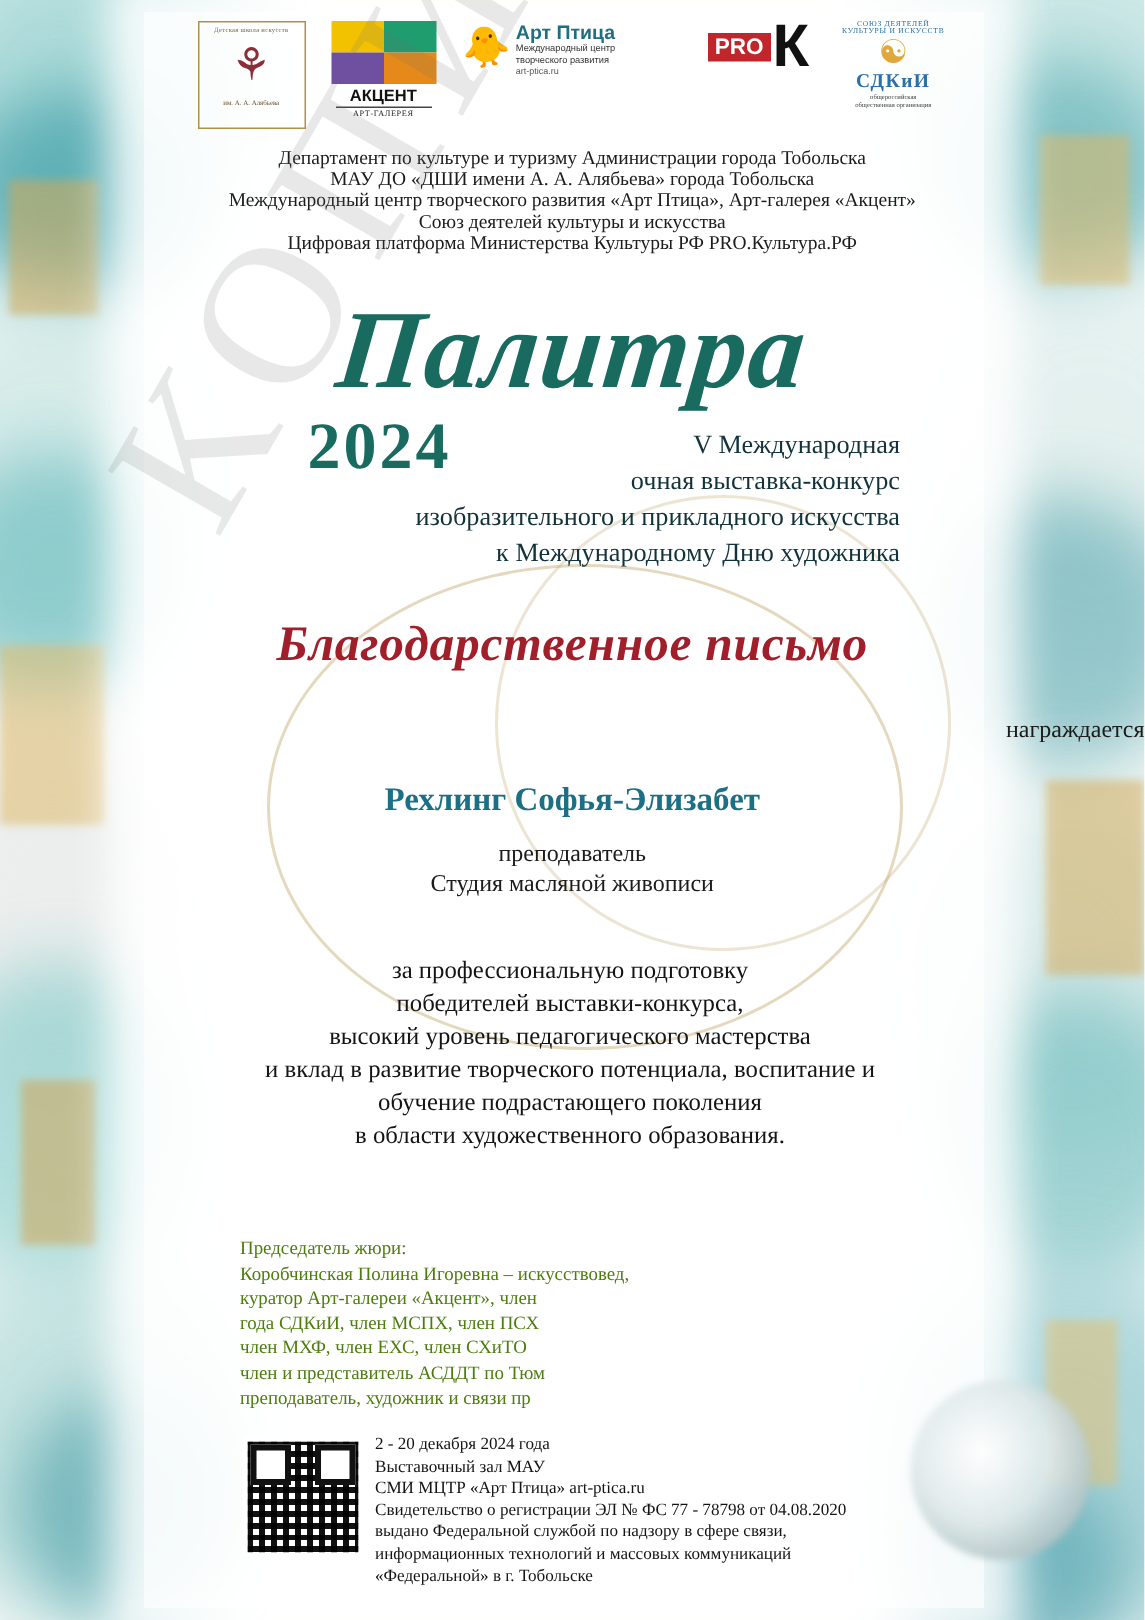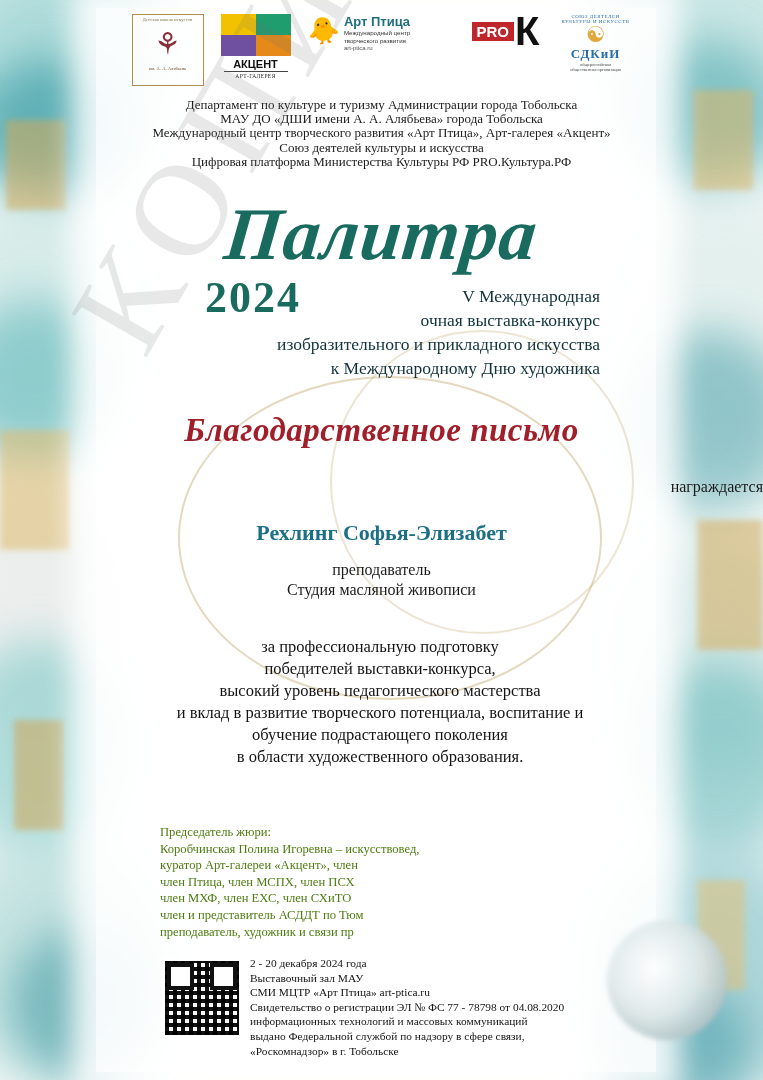--- a/index.html
+++ b/index.html
@@ -447,32 +447,32 @@
       <div>высокий уровень педагогического мастерства</div>
       <div>и вклад в развитие творческого потенциала, воспитание и</div>
       <div>обучение подрастающего поколения</div>
       <div>в области художественного образования.</div>
     </div>
 
     <div class="jury">
       <div>Председатель жюри:</div>
       <div>Коробчинская Полина Игоревна – искусствовед,</div>
       <div>куратор Арт-галереи «Акцент», член</div>
-      <div>член Птица, член МСПХ, член ПСХ</div>
+      <div>года СДКиИ, член МСПХ, член ПСХ</div>
       <div>член МХФ, член ЕХС, член СХиТО</div>
       <div>член и представитель АСДДТ по Тюм</div>
       <div>преподаватель, художник и связи пр</div>
     </div>
 
     <div class="qr"></div>
 
     <div class="footer">
       <div>2 - 20 декабря 2024 года</div>
       <div>Выставочный зал МАУ</div>
       <div>СМИ МЦТР «Арт Птица» art-ptica.ru</div>
       <div>Свидетельство о регистрации ЭЛ № ФС 77 - 78798 от 04.08.2020</div>
+      <div>выдано Федеральной службой по надзору в сфере связи,</div>
       <div>информационных технологий и массовых коммуникаций</div>
-      <div>выдано Федеральной службой по надзору в сфере связи,</div>
-      <div>«Роскомнадзор» в г. Тобольске</div>
+      <div>«Федеральной» в г. Тобольске</div>
     </div>
 
   </div>
 </div>
 
 </body></html>

